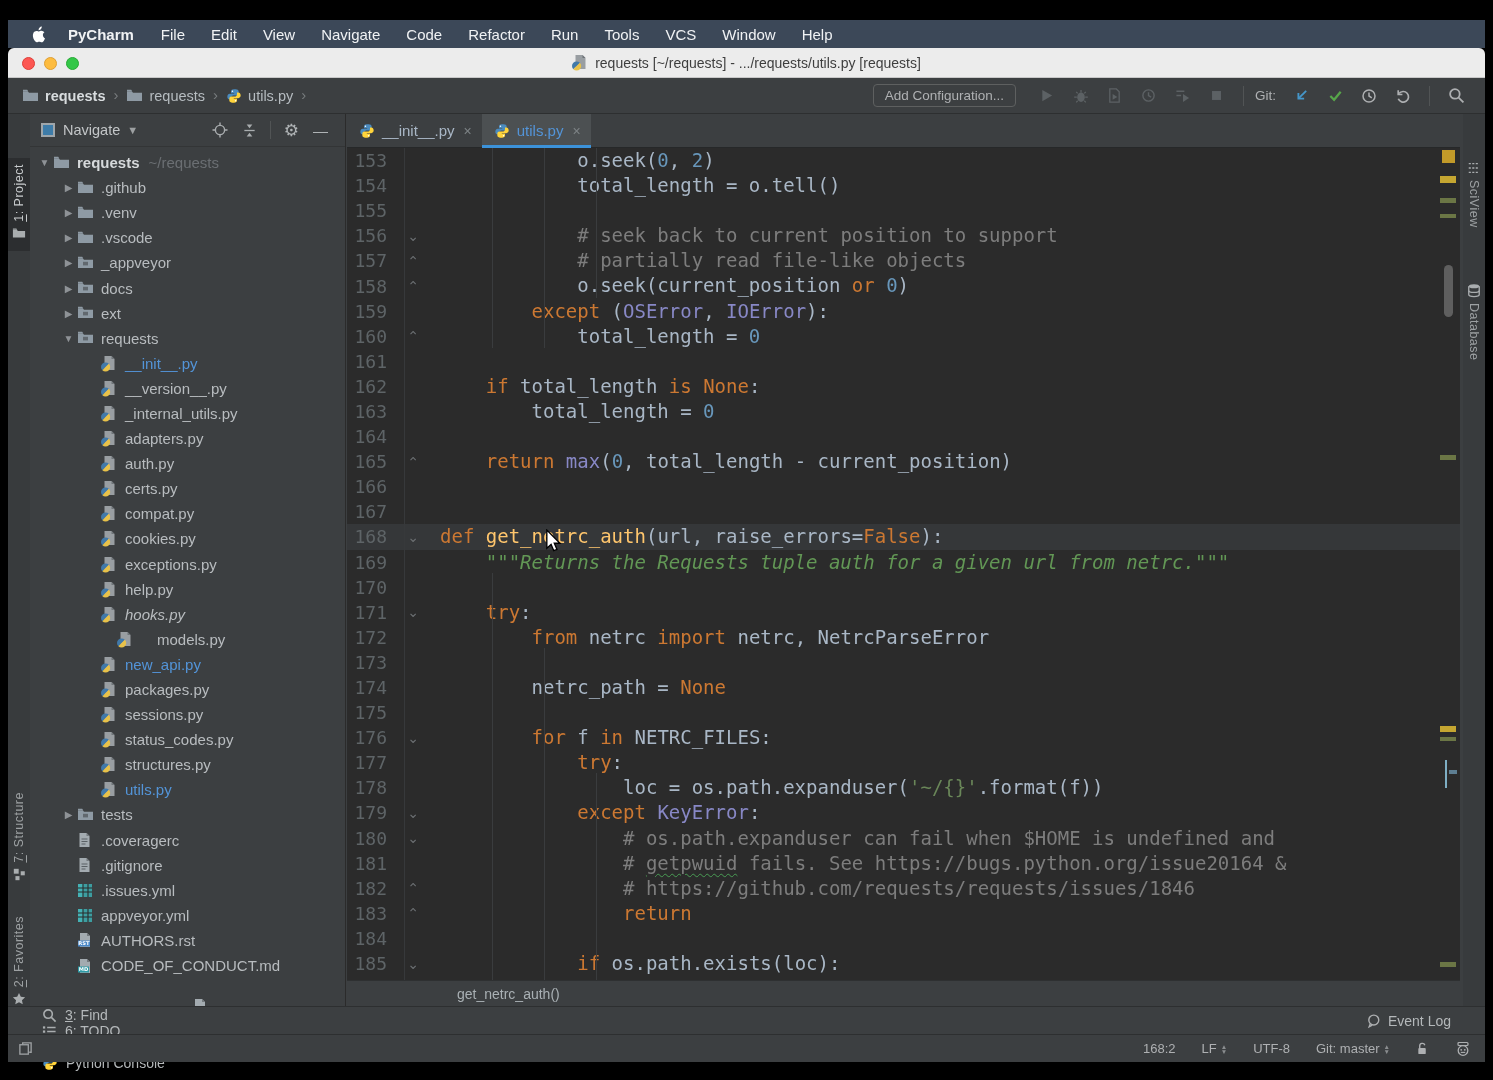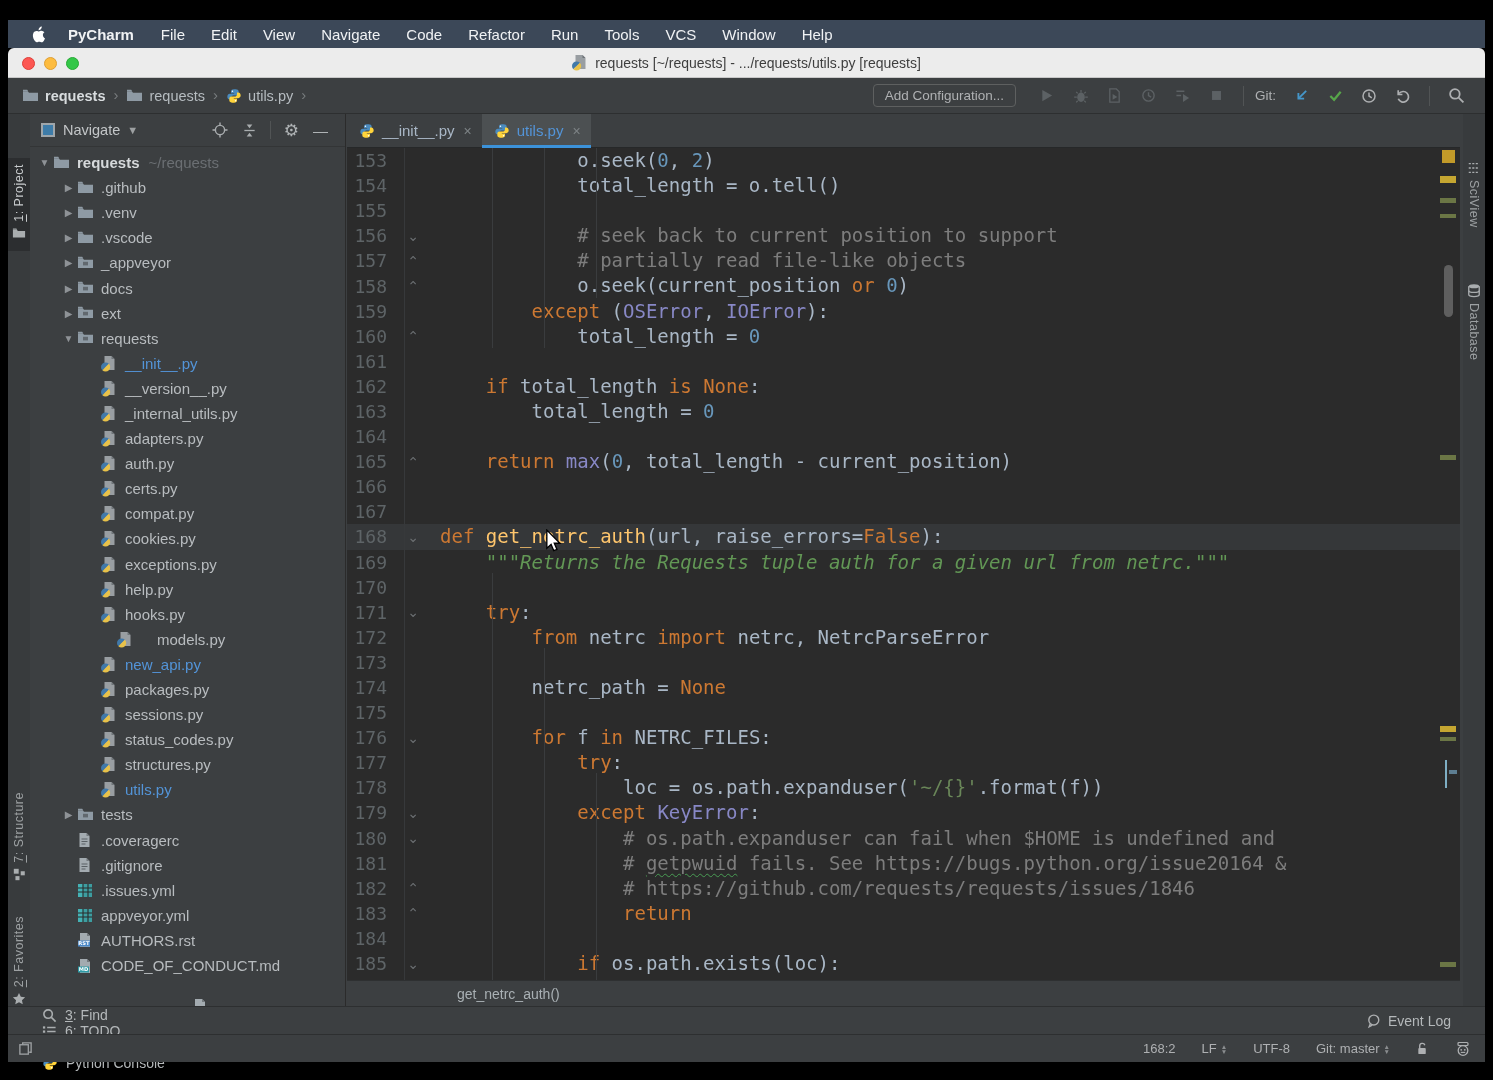--- a/index.html
+++ b/index.html
@@ -570,21 +570,21 @@
               <path fill="#999EA2" d="M3.5 1h7l3 3v11h-10z"></path>
               <path fill="#6F7478" d="M10.5 1l3 3h-3z"></path>
               <g transform="translate(0,7.4)">
                 <path d="M0 4.6A4.6 4.6 0 0 1 9.2 4.6z" fill="#4179A9" transform="rotate(-45 4.6 4.6)"></path>
                 <path d="M9.2 4.6A4.6 4.6 0 0 1 0 4.6z" fill="#E8C24A" transform="rotate(-45 4.6 4.6)"></path>
               </g>
             </svg>
           </span>
           <span class="tr-label">help.py</span>
         </div>
-        <div class="tree-row" style="padding-left: 54px;">
+        <div class="tree-row" style="padding-left: 54px; font-style: italic;">
           <span class="tr-arrow"></span>
           <span class="tr-icon">
             <svg width="16" height="17" viewBox="0 0 16 17">
               <path fill="#999EA2" d="M3.5 1h7l3 3v11h-10z"></path>
               <path fill="#6F7478" d="M10.5 1l3 3h-3z"></path>
               <g transform="translate(0,7.4)">
                 <path d="M0 4.6A4.6 4.6 0 0 1 9.2 4.6z" fill="#4179A9" transform="rotate(-45 4.6 4.6)"></path>
                 <path d="M9.2 4.6A4.6 4.6 0 0 1 0 4.6z" fill="#E8C24A" transform="rotate(-45 4.6 4.6)"></path>
               </g>
             </svg>

